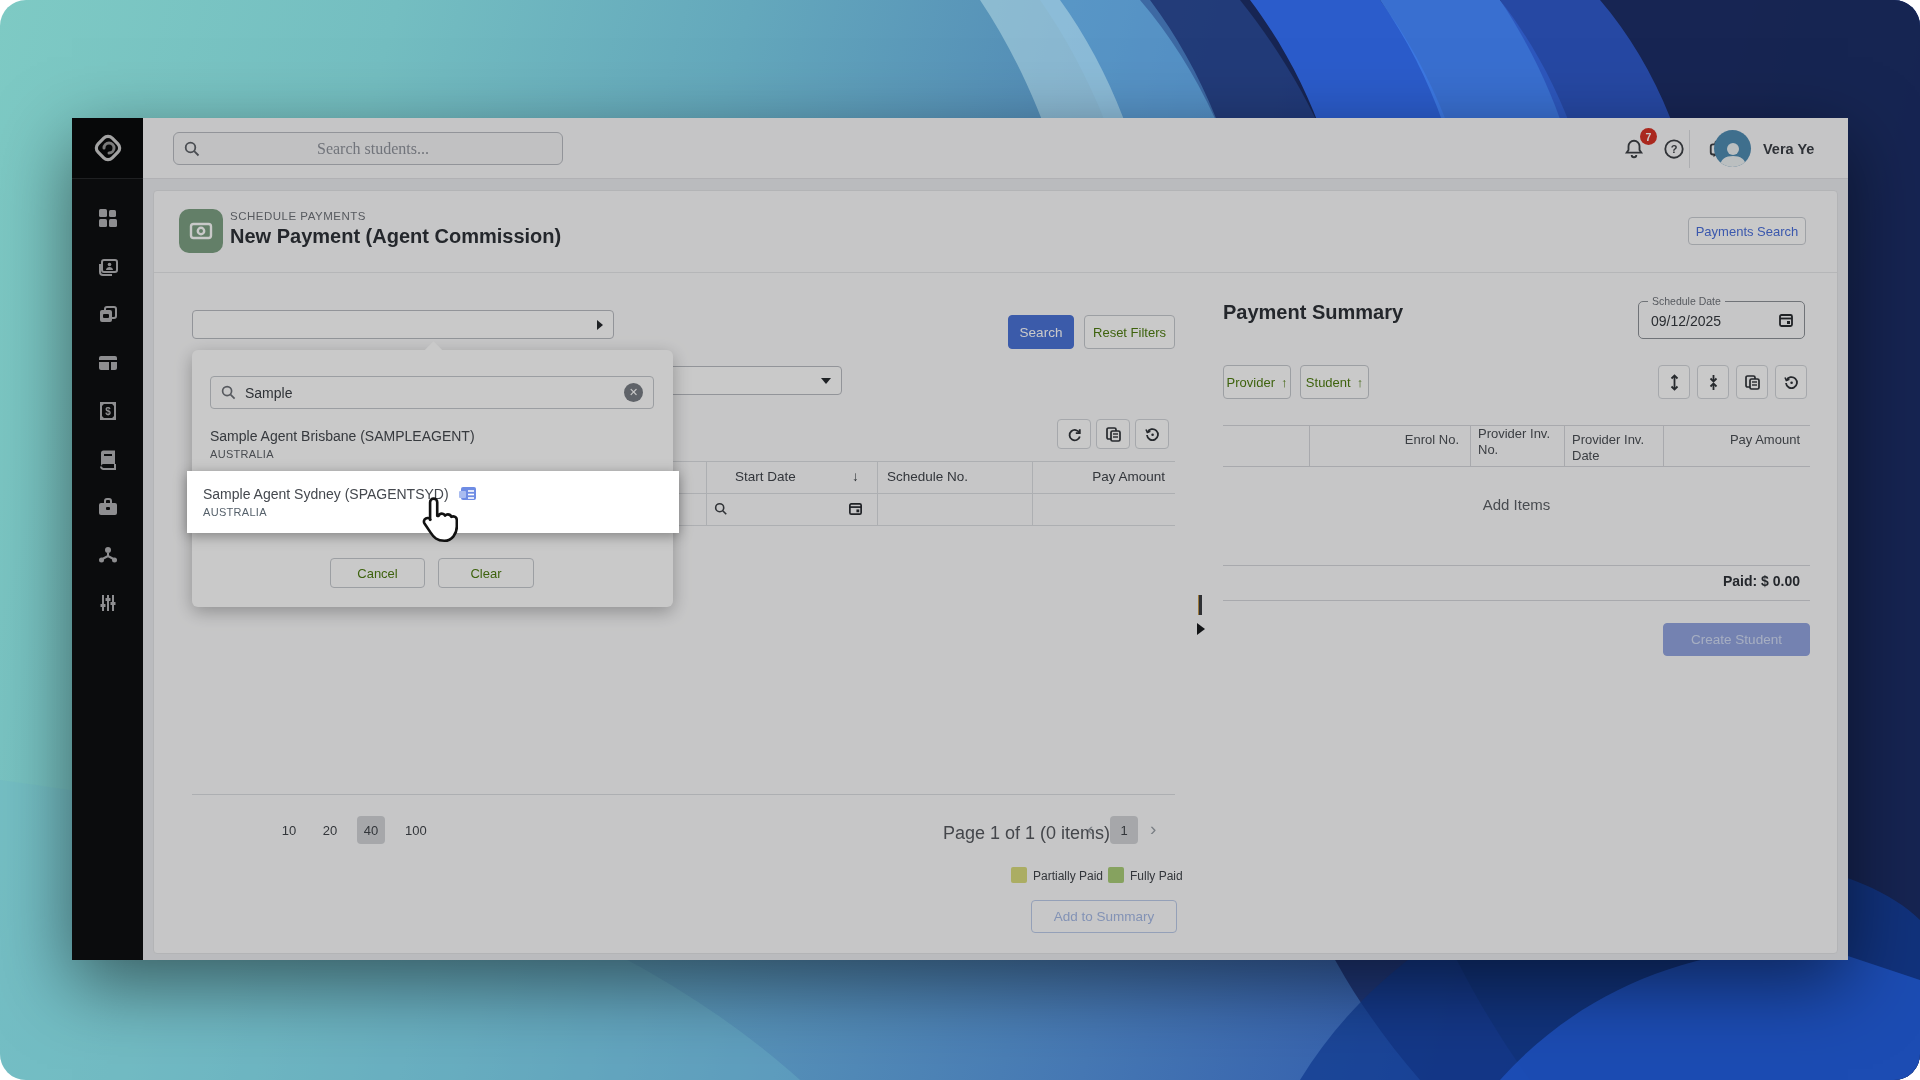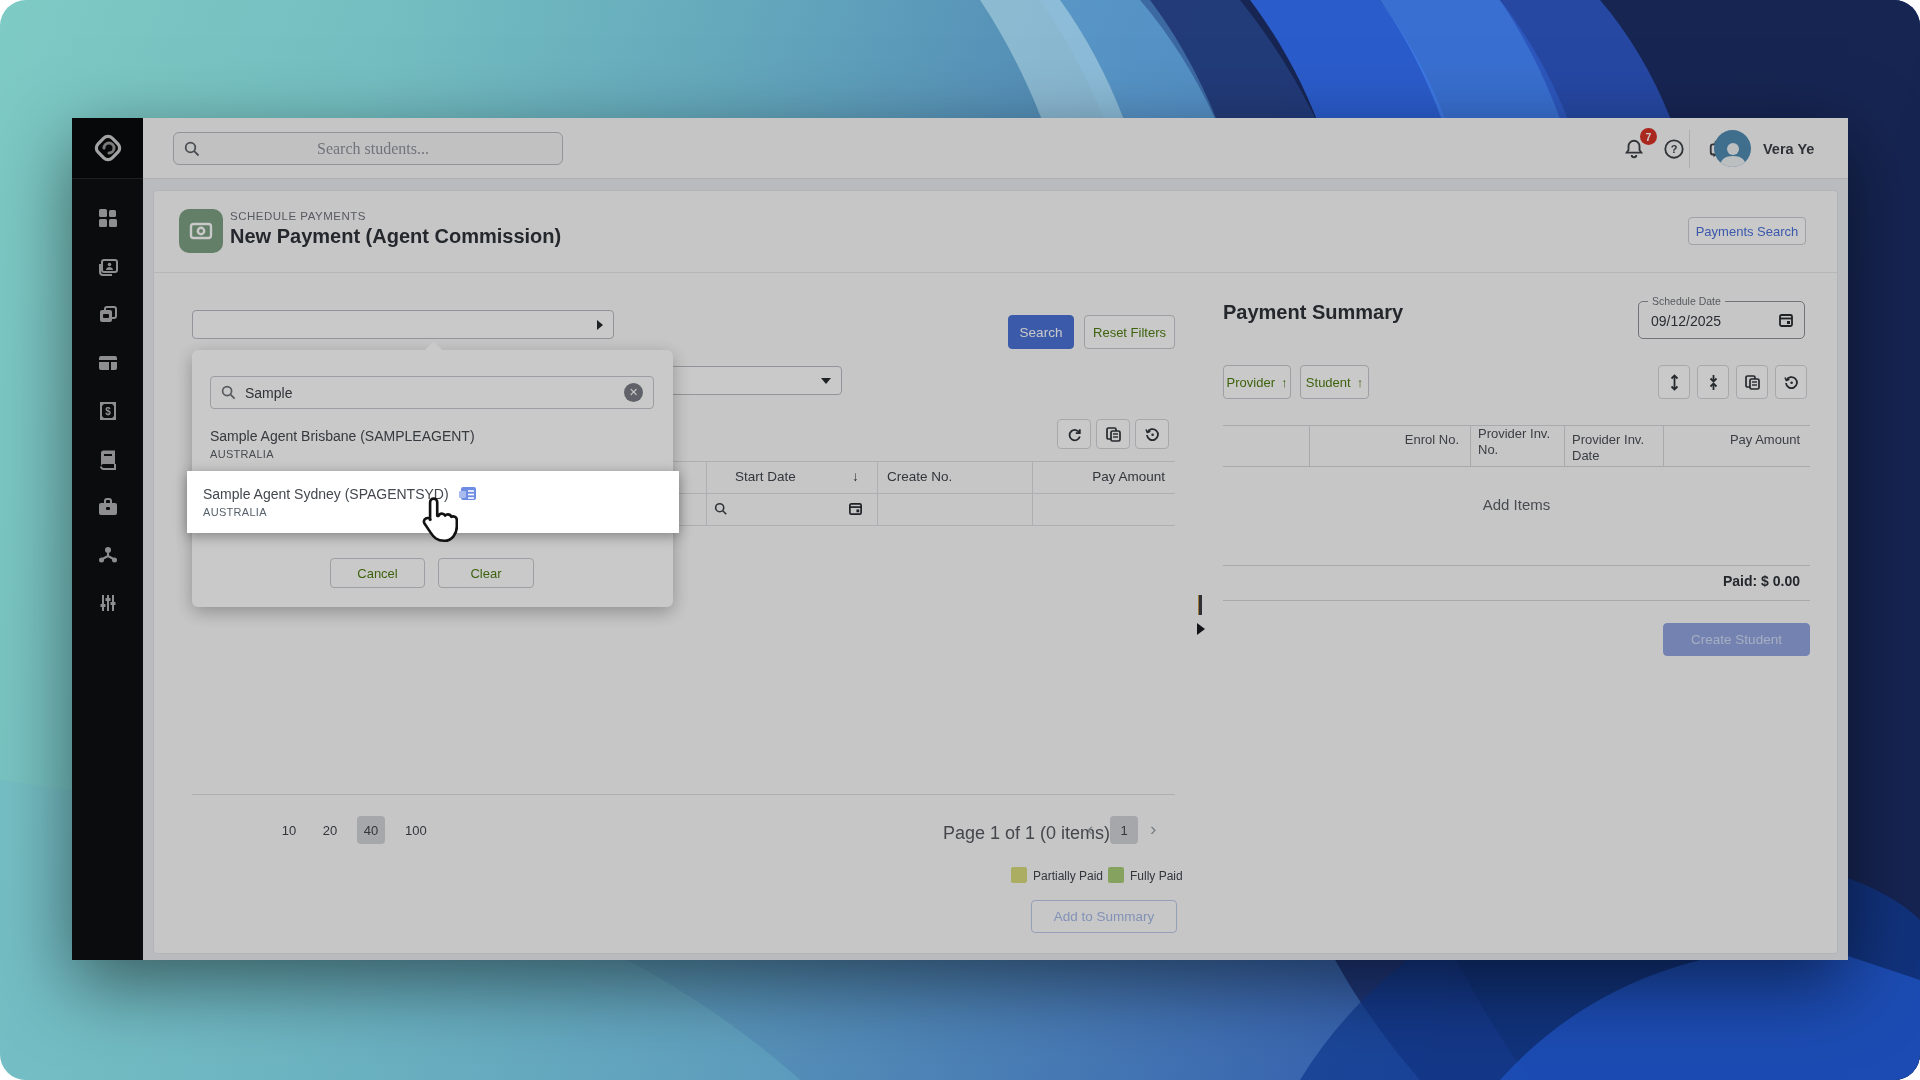--- a/index.html
+++ b/index.html
@@ -275,21 +275,21 @@
 
       <div class="grid-line-h" style="left:38px; top:270px; width:983px;"></div>
       <div class="grid-line-h" style="left:38px; top:302px; width:983px;"></div>
       <div class="grid-line-h" style="left:38px; top:334px; width:983px;"></div>
       <div class="grid-line-h" style="left:38px; top:603px; width:983px;"></div>
       <div class="grid-line-v" style="left:552px; top:270px; height:64px;"></div>
       <div class="grid-line-v" style="left:723px; top:270px; height:64px;"></div>
       <div class="grid-line-v" style="left:878px; top:270px; height:64px;"></div>
       <div class="gh" style="left:549px;margin-left:32px;">Start Date</div>
       <div class="gh" style="left:698px; color:#33373d;">↓</div>
-      <div class="gh" style="left:733px;">Create No.</div>
+      <div class="gh" style="left:733px;">Schedule No.</div>
       <div class="gh" style="left:878px; width:133px; text-align:right;">Pay Amount</div>
       <div style="position:absolute; left:560px; top:311px;">
         <svg width="14" height="14" viewBox="0 0 16 16">
             <circle cx="6.5" cy="6.5" r="4.6" fill="none" stroke="#3c3f44" stroke-width="1.8"></circle>
             <line x1="10" y1="10" x2="14" y2="14" stroke="#3c3f44" stroke-width="1.8"></line>
           </svg>
       </div>
       <div style="position:absolute; left:694px; top:310px;">
         <svg width="15" height="15" viewBox="0 0 16 16">
             <rect x="2" y="3" width="12" height="11" rx="1.5" fill="none" stroke="#26292e" stroke-width="1.8"></rect>

